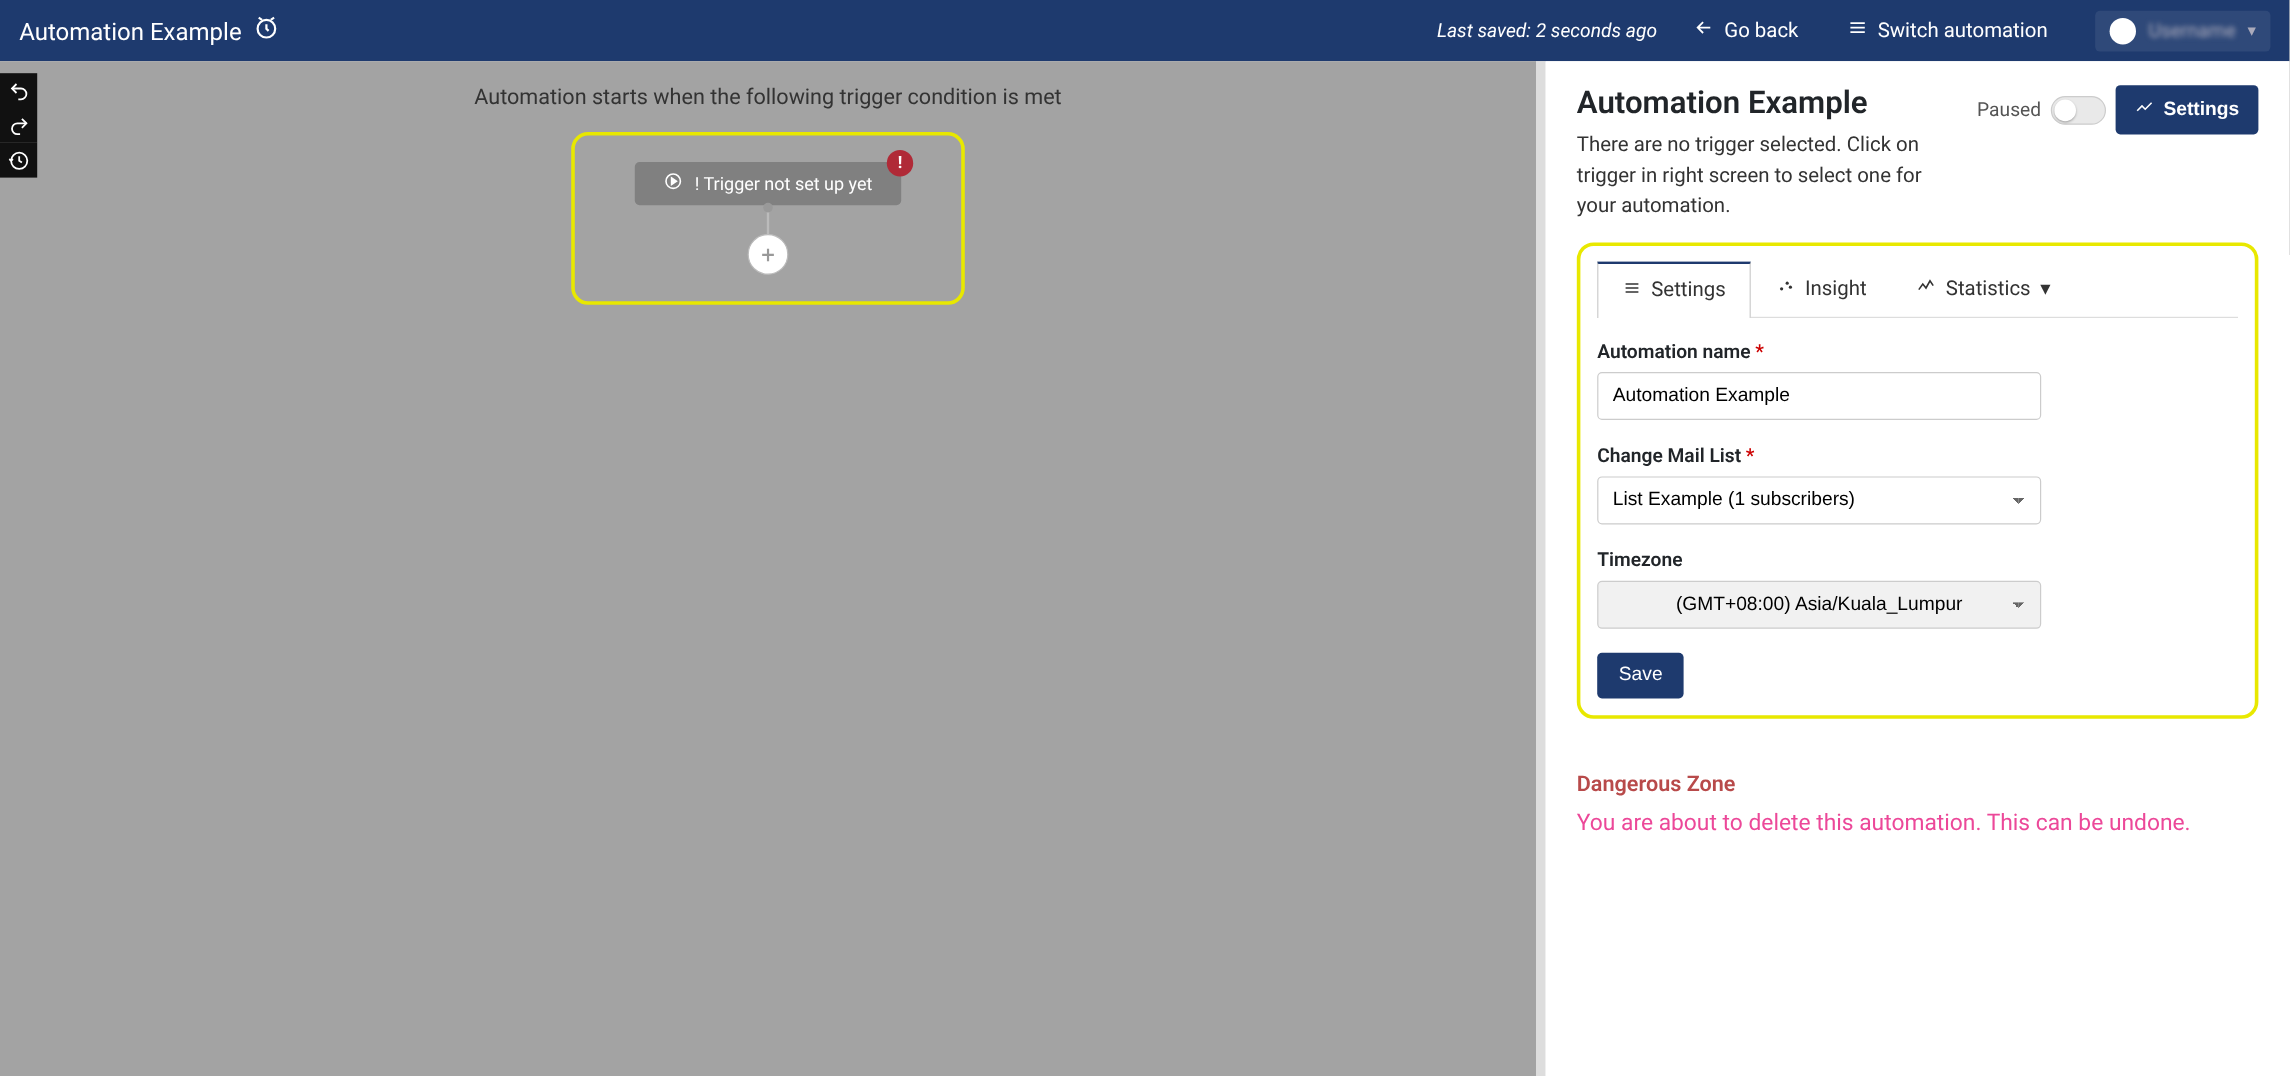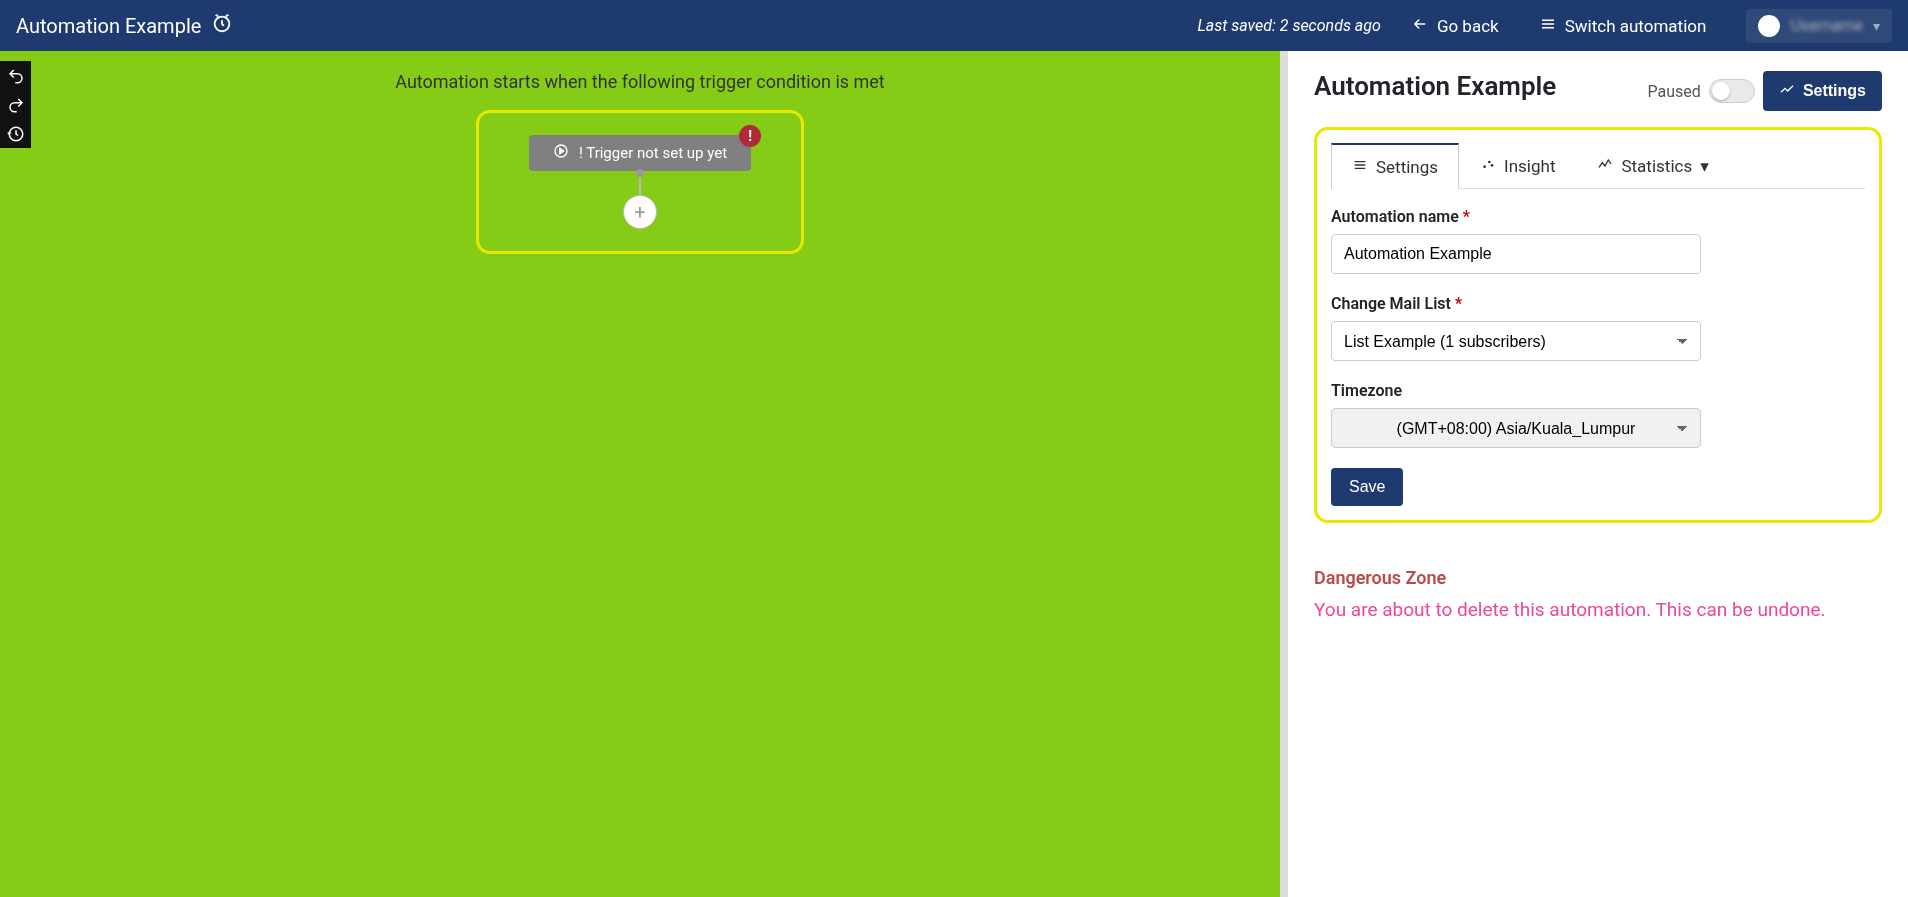--- a/index.html
+++ b/index.html
@@ -8,21 +8,21 @@
 .topbar { background: #1e3a6e; color: #fff; height: 51px; display: flex; align-items: center; padding: 0 16px; }
 .topbar-title { font-size: 20px; display: flex; align-items: center; gap: 10px; }
 .topbar-spacer { flex: 1; }
 .topbar-saved { font-style: italic; font-size: 16px; margin-right: 30px; }
 .topbar-link { color: #fff; font-size: 17px; display: inline-flex; align-items: center; gap: 8px; margin-right: 40px; cursor: pointer; }
 .topbar-user { display: flex; align-items: center; gap: 10px; padding: 6px 12px; background: rgba(255,255,255,0.08); border-radius: 4px; cursor: pointer; }
 .avatar { width: 22px; height: 22px; border-radius: 50%; background: #fff; }
 .user-name { color: #aab; font-size: 16px; filter: blur(2px); }
 
 .main { display: flex; height: calc(100vh - 51px); }
-.canvas-area { flex: 1; position: relative; background: #84cc16; display: flex; flex-direction: column; align-items: center; padding-top: 20px; }
+.canvas-area { flex: 1; position: relative; background: #a3a3a3; display: flex; flex-direction: column; align-items: center; padding-top: 20px; }
 .tool-col { position: absolute; left: 0; top: 10px; display: flex; flex-direction: column; }
 .tool-btn { width: 31px; height: 29px; background: #111; color: #fff; display: flex; align-items: center; justify-content: center; cursor: pointer; }
 .tool-btn svg { width: 18px; height: 18px; }
 .canvas-desc { font-size: 18px; color: #333; margin-bottom: 18px; }
 .canvas-highlight { border: 3px solid #e8e800; border-radius: 14px; padding: 22px 50px 22px 50px; display: flex; flex-direction: column; align-items: center; }
 .trigger-box { position: relative; background: #808080; color: #fff; border-radius: 4px; padding: 8px 24px; font-size: 15px; display: inline-flex; align-items: center; gap: 10px; }
 .trigger-badge { position: absolute; top: -10px; right: -10px; width: 22px; height: 22px; border-radius: 50%; background: #b02a37; color: #fff; display: flex; align-items: center; justify-content: center; font-weight: bold; font-size: 14px; }
 .stem { width: 2px; height: 24px; background: #bbb; position: relative; }
 .stem::before { content:''; position:absolute; top:-2px; left:-3px; width:8px; height:8px; background:#999; border-radius:50%; }
 .add-circle { width: 34px; height: 34px; border-radius: 50%; border: 1px solid #bbb; background: #fff; display:flex; align-items:center; justify-content:center; color:#999; font-size:20px; cursor:pointer; }
@@ -137,20 +137,21 @@
       <div class="add-circle">+</div>
     </div>
   </div>
 
   <div class="scroll-divider"></div>
 
   <div class="side-panel">
     <div class="panel-head">
       <div class="panel-head-text">
         <div class="panel-title">Automation Example</div>
+        <div class="panel-sub">There are no trigger selected. Click on trigger in right screen to select one for your automation.</div>
       </div>
       <div class="paused-wrap">
         <div class="paused-label">
           <span>Paused</span>
           <div class="toggle"></div>
         </div>
         <button class="settings-btn">
           <span>
             <svg viewBox="0 0 24 24" width="16" height="16" fill="none" stroke="currentColor" stroke-width="2">
                 <path d="M3 17l6-6 4 4 8-8"></path>

